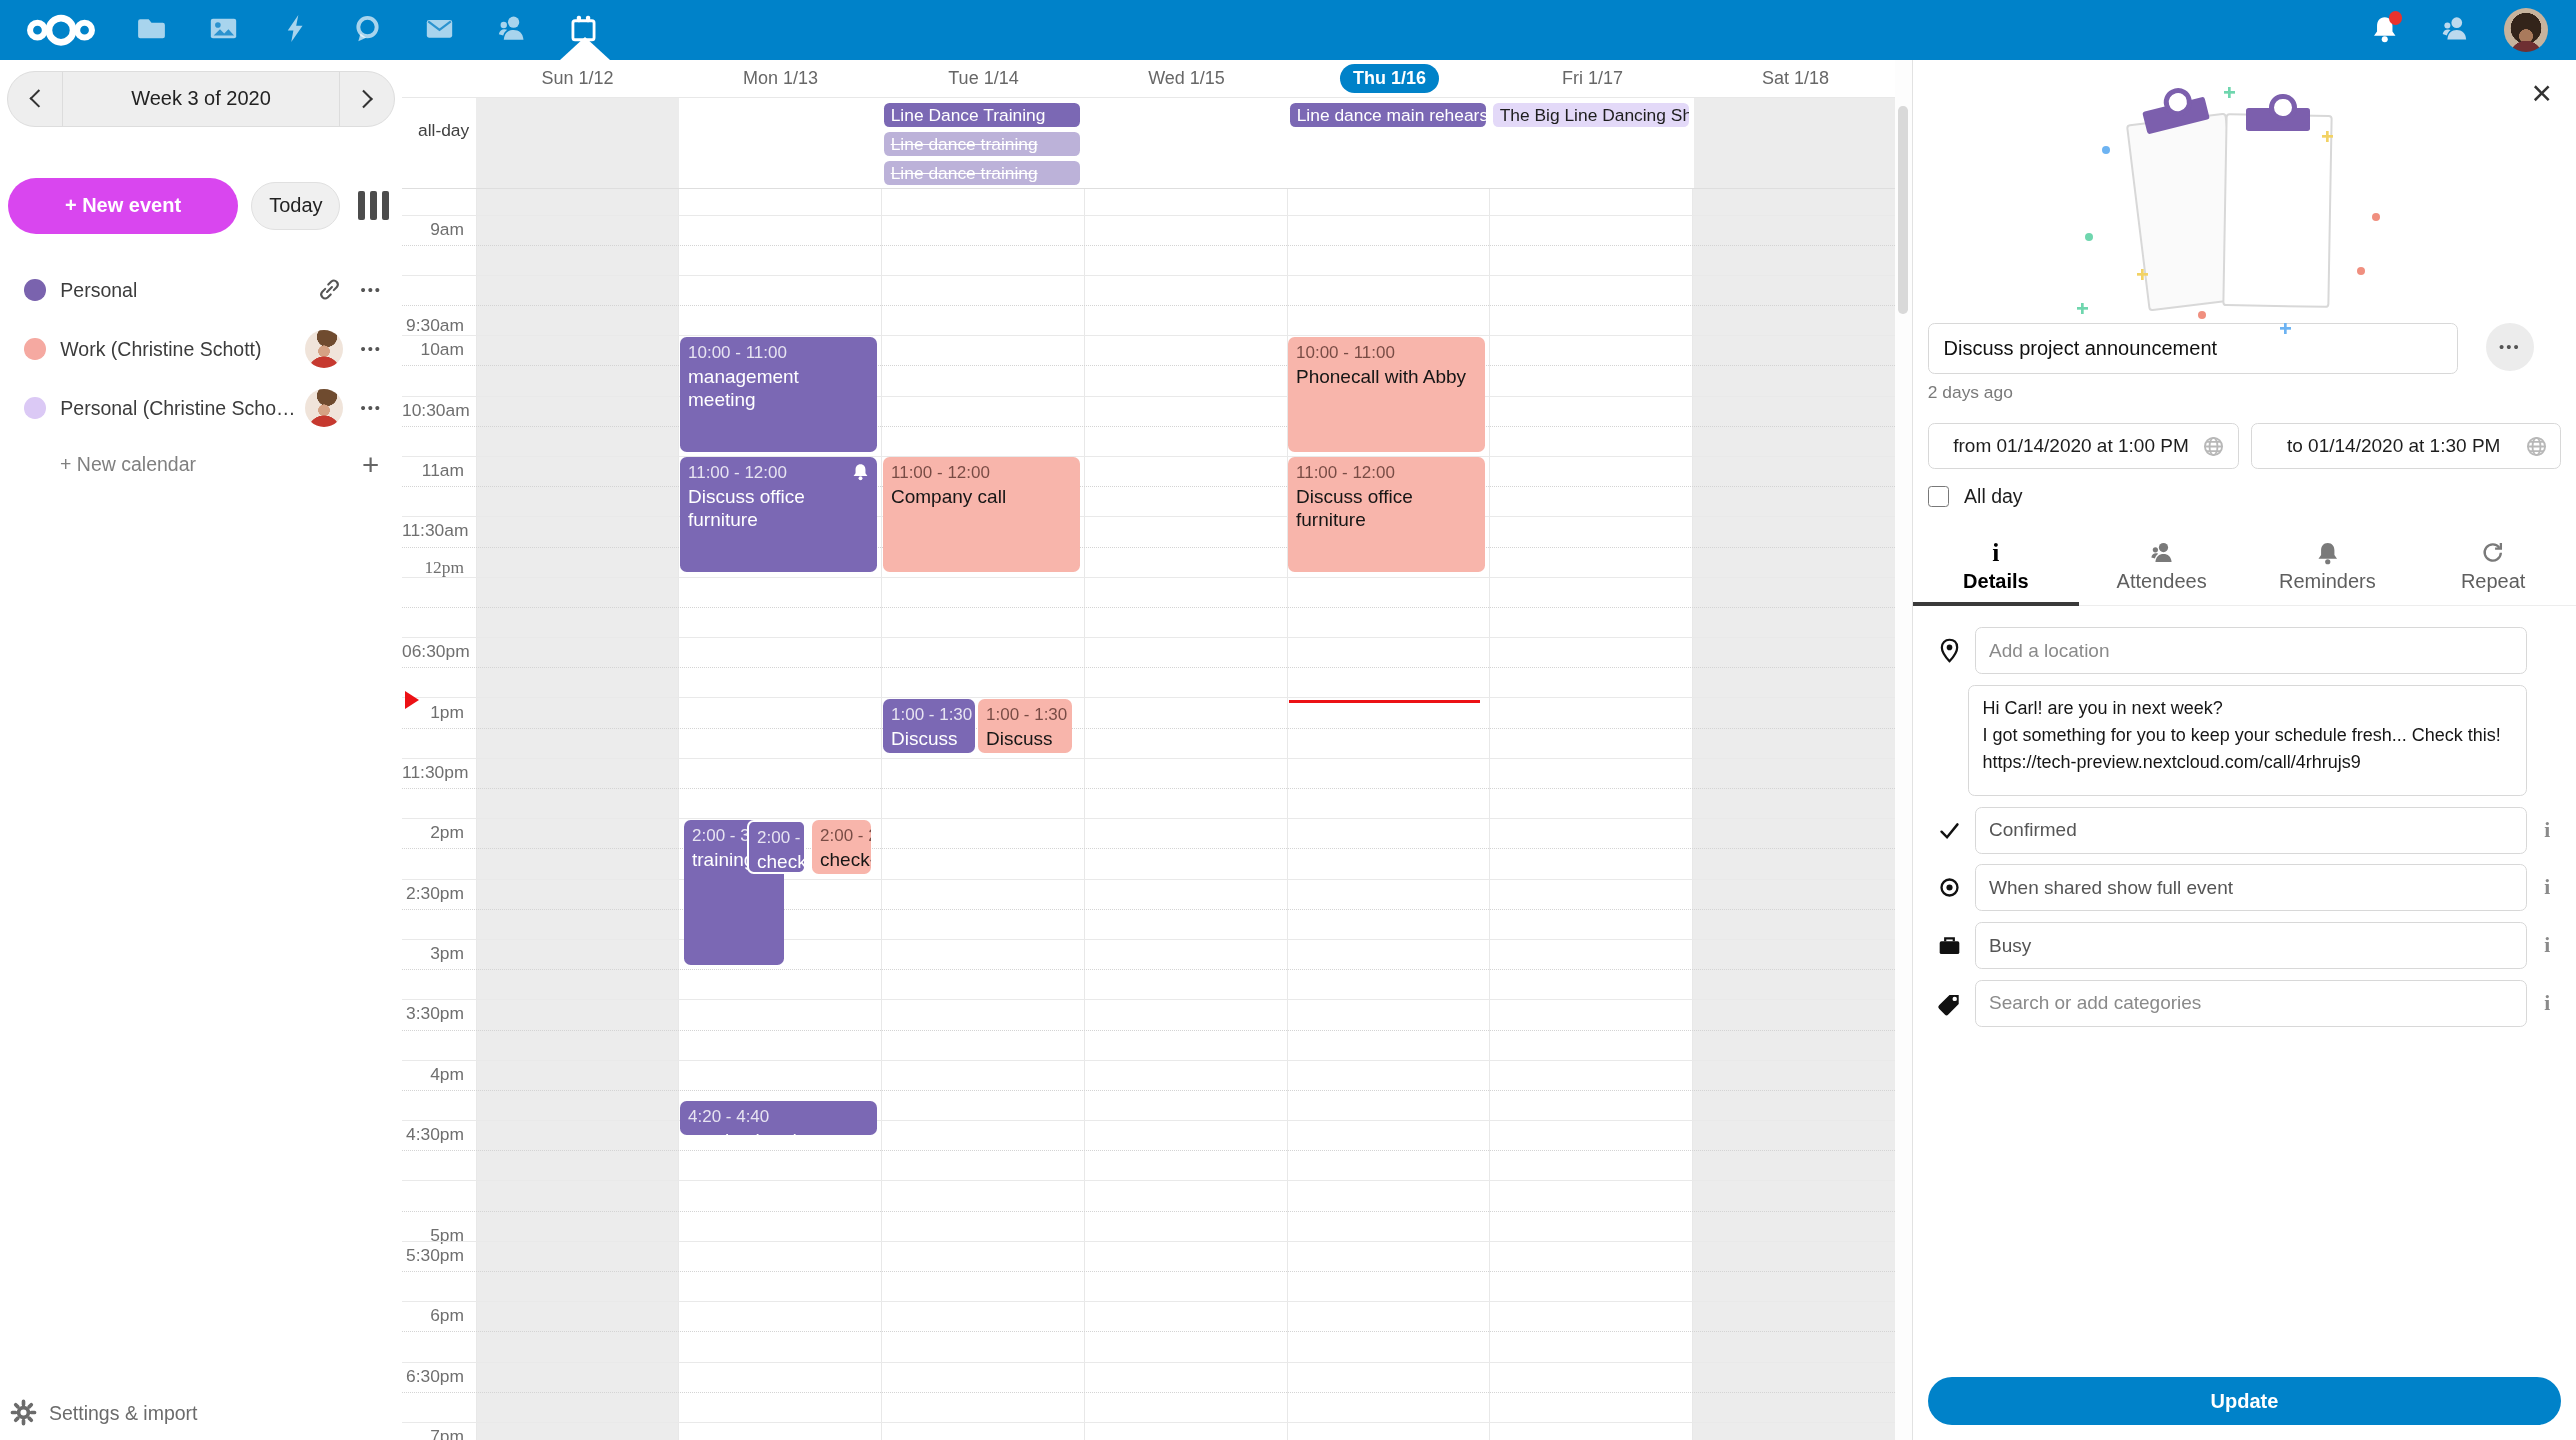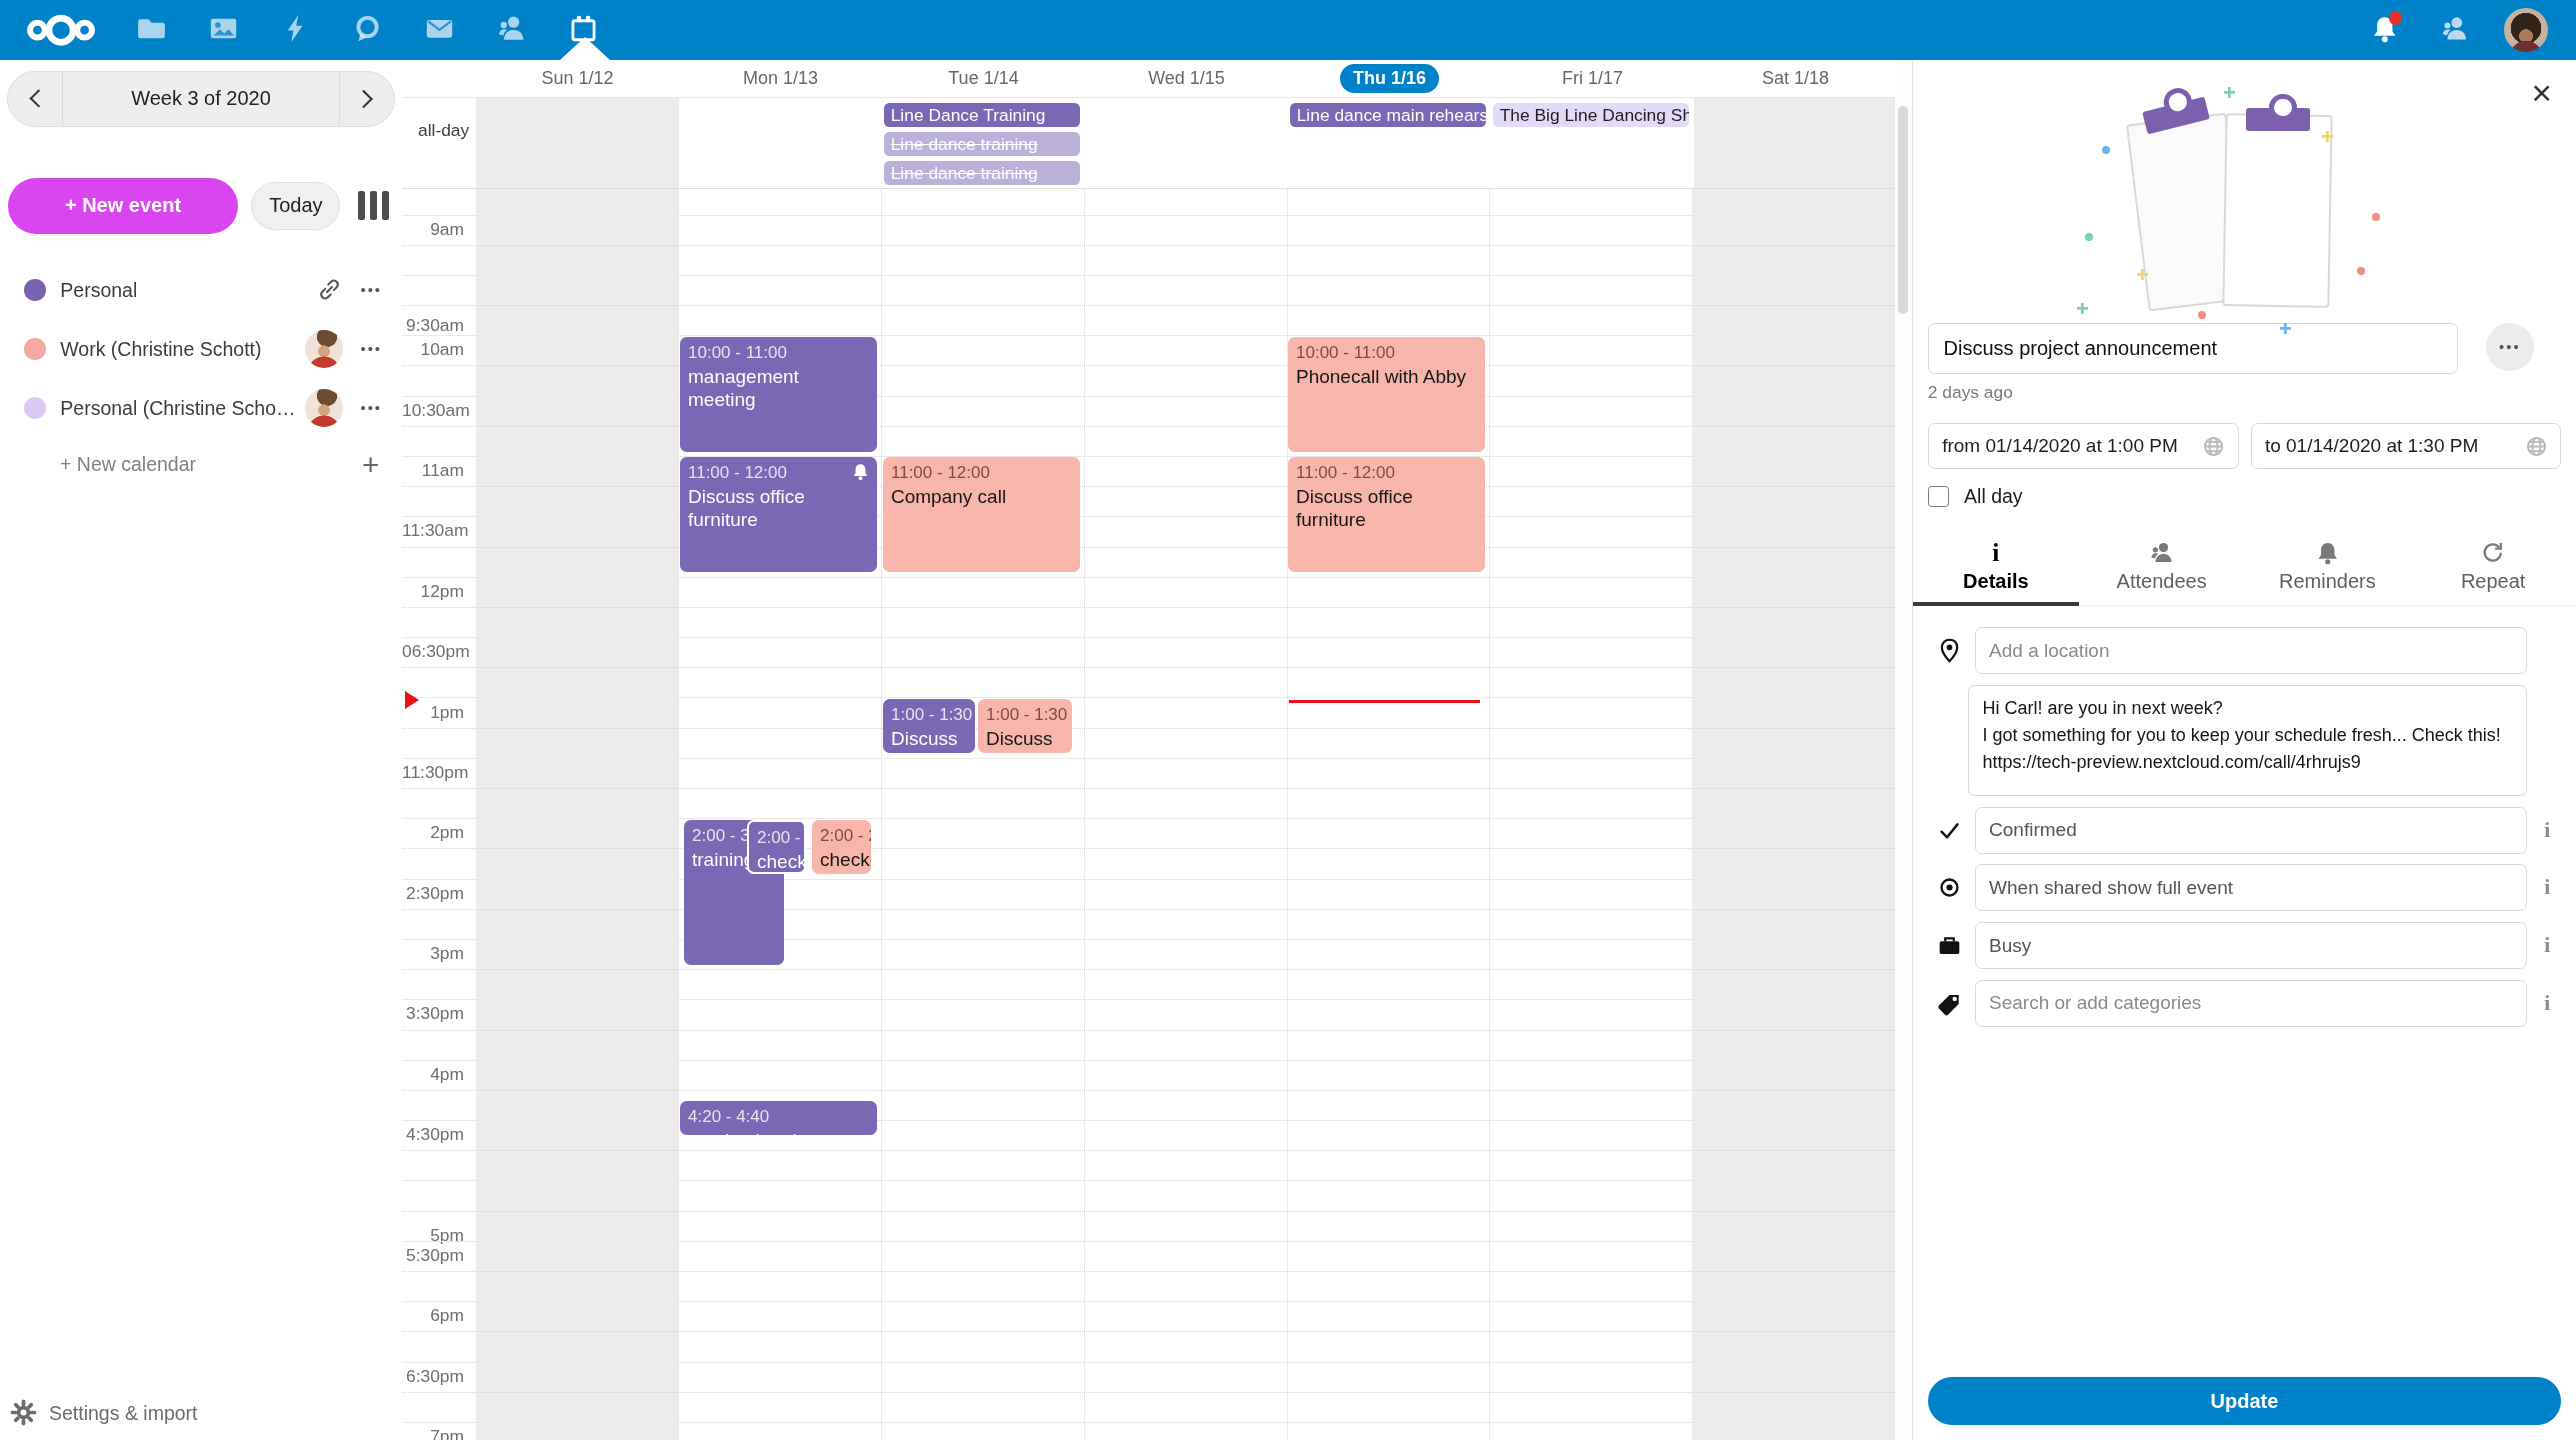--- a/index.html
+++ b/index.html
@@ -144,21 +144,21 @@
       linear-gradient(currentColor,currentColor) 50% 0/2.7px 100% no-repeat,
       linear-gradient(currentColor,currentColor) 0 50%/100% 2.7px no-repeat; }
   .title-row { display:flex; align-items:flex-start; margin-top:16px; }
   .title-input { flex:none; width:530px; height:51px; border:1.3px solid #d8d8d8; border-radius:6.7px;
     font-size:20px; color:#111; padding:0 14.8px; font-family:inherit; }
   .more-btn { width:48px; height:48px; margin-left:28px; border:none; border-radius:50%;
     background:#ececec; color:#555; font-size:14.8px; letter-spacing:2px; cursor:pointer; }
   .modified { margin-top:8px; font-size:17.4px; color:#7a7a7a; }
   .date-row { display:flex; gap:12px; margin-top:20px; }
   .date-box { flex:1; height:46px; border:1.3px solid #d8d8d8; border-radius:6.7px; display:flex;
-    align-items:center; padding:0 10.7px 0 13.4px; font-size:19px; color:#1d1d1d; cursor:pointer; }
+    align-items:center; padding:0 10.7px 0 13.4px; font-size:19px; color:#1d1d1d; cursor:pointer;text-align:center; }
   .date-box span { flex:1; white-space:nowrap; overflow:hidden; }
   .date-box svg { width:27px; height:27px; flex:none; }
   .allday-check { display:flex; align-items:center; gap:14.8px; margin-top:16px; cursor:pointer; }
   .cb { width:21.5px; height:21.5px; border:1.3px solid #787878; border-radius:3.4px; background:#fff; }
   .allday-check label { font-size:19.5px; color:#1d1d1d; cursor:pointer; }
   .tabs { display:flex; margin:25.5px -14.8px 0 -14.8px; border-bottom:1.3px solid #ededed; }
   .tab { position:relative; flex:1; background:none; border:none; padding:5.4px 0 12px 0;
     display:flex; flex-direction:column; align-items:center; gap:4px; cursor:pointer; }
   .tab-icon { height:27px; display:flex; align-items:center; justify-content:center; }
   .tab-icon svg { width:25.5px; height:25.5px; }
@@ -418,21 +418,21 @@
         <div class="hdot" style="top: 237px;"></div>
         <div class="tlabel" style="top: 211px;">10:30am</div>
         <div class="hline" style="top: 267px;"></div>
         <div class="hdot" style="top: 297px;"></div>
         <div class="tlabel" style="top: 271px;">11am</div>
         <div class="hline" style="top: 327px;"></div>
         <div class="hdot" style="top: 358px;"></div>
         <div class="tlabel" style="top: 331px;">11:30am</div>
         <div class="hline" style="top: 388px;"></div>
         <div class="hdot" style="top: 418px;"></div>
-        <div class="tlabel" style="top: 392px;">12pm</div>
+        <div class="tlabel" style="top: 368px; font-family: Liberation Serif, serif;">12pm</div>
         <div class="hline" style="top: 448px;"></div>
         <div class="hdot" style="top: 478px;"></div>
         <div class="tlabel" style="top: 452px;">06:30pm</div>
         <div class="hline" style="top: 508px;"></div>
         <div class="hdot" style="top: 539px;"></div>
         <div class="tlabel" style="top: 513px;">1pm</div>
         <div class="hline" style="top: 569px;"></div>
         <div class="hdot" style="top: 599px;"></div>
         <div class="tlabel" style="top: 573px;">11:30pm</div>
         <div class="hline" style="top: 629px;"></div>

